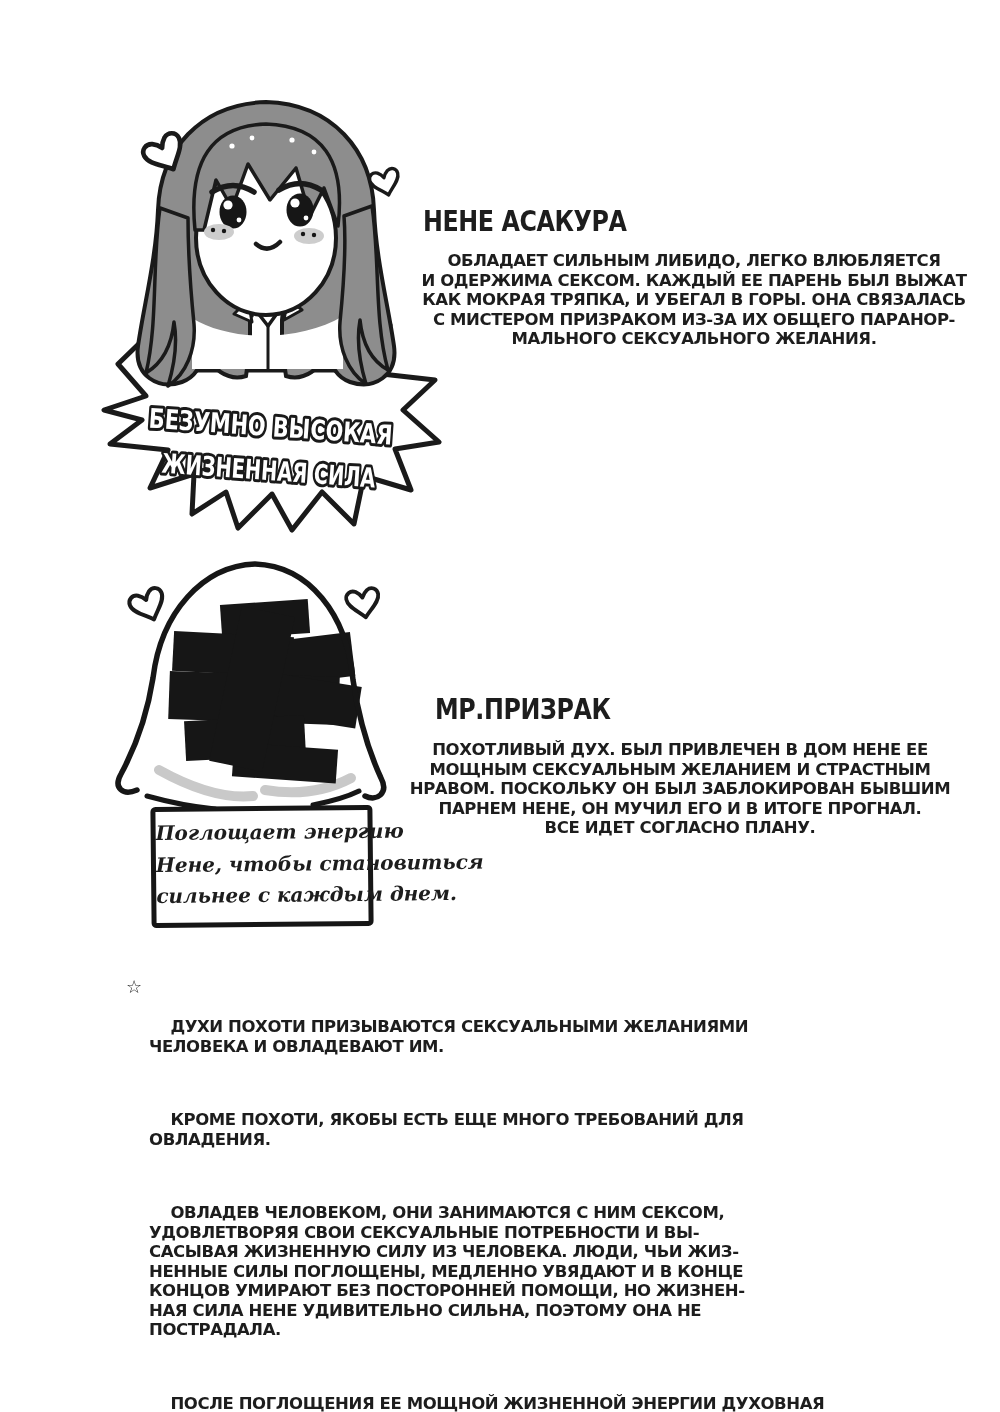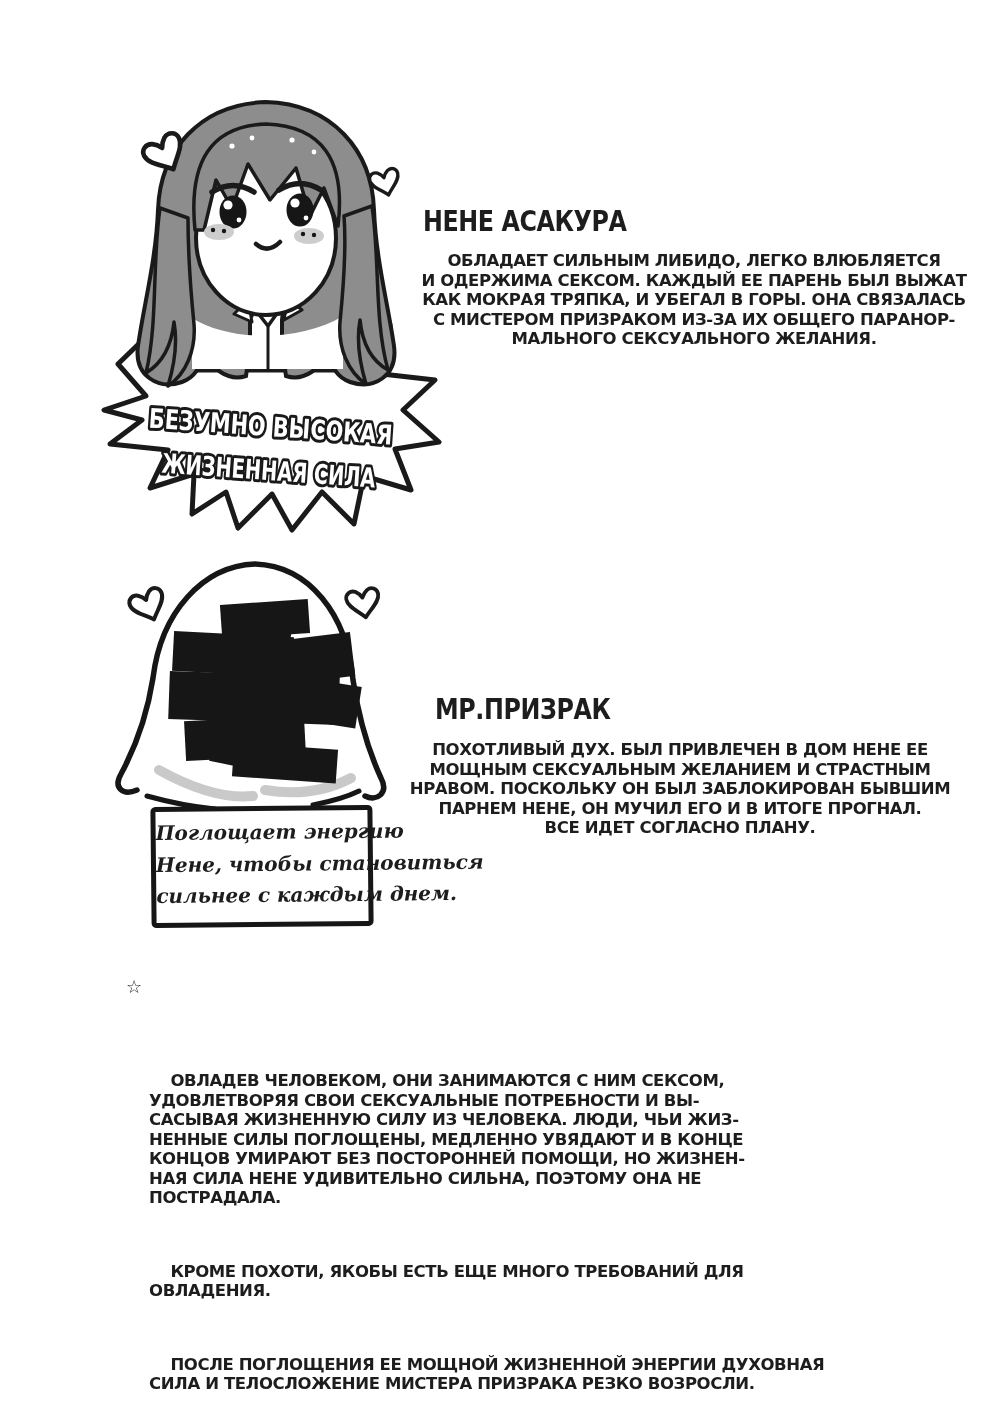--- a/index.html
+++ b/index.html
@@ -153,32 +153,34 @@
 <div class="abs comic char-name" style="left:435px;top:692px;">Мр.Призрак</div>
 <div class="abs comic char-desc" style="left:397px;top:740px;width:566px;">похотливый дух. был привлечен в дом Нене ее
 мощным сексуальным желанием и страстным
 нравом. поскольку он был заблокирован бывшим
 парнем Нене, он мучил его и в итоге прогнал.
 все идет согласно плану.</div>
 
 <div class="abs notes" style="left:128px;top:978px;">
   <div class="comic note-p">
     <span class="note-marker">☆</span>
+    <span>Духи похоти призываются сексуальными желаниями
+человека и овладевают им.</span>
+  </div>
+  <div class="comic note-p">
+    <span>Кроме похоти, якобы есть еще много требований для
+овладения.</span>
   </div>
   <div class="comic note-p">
     <span>Овладев человеком, они занимаются с ним сексом,
 удовлетворяя свои сексуальные потребности и вы-
 сасывая жизненную силу из человека. Люди, чьи жиз-
 ненные силы поглощены, медленно увядают и в конце
 концов умирают без посторонней помощи, но жизнен-
 ная сила Нене удивительно сильна, поэтому она не
 пострадала.</span>
   </div>
   <div class="comic note-p">
-    <span>Кроме похоти, якобы есть еще много требований для
-овладения.</span>
-  </div>
-  <div class="comic note-p">
     <span>После поглощения ее мощной жизненной энергии духовная
 сила и телосложение мистера Призрака резко возросли.</span>
   </div>
 
 </div>
 
 </body></html>

